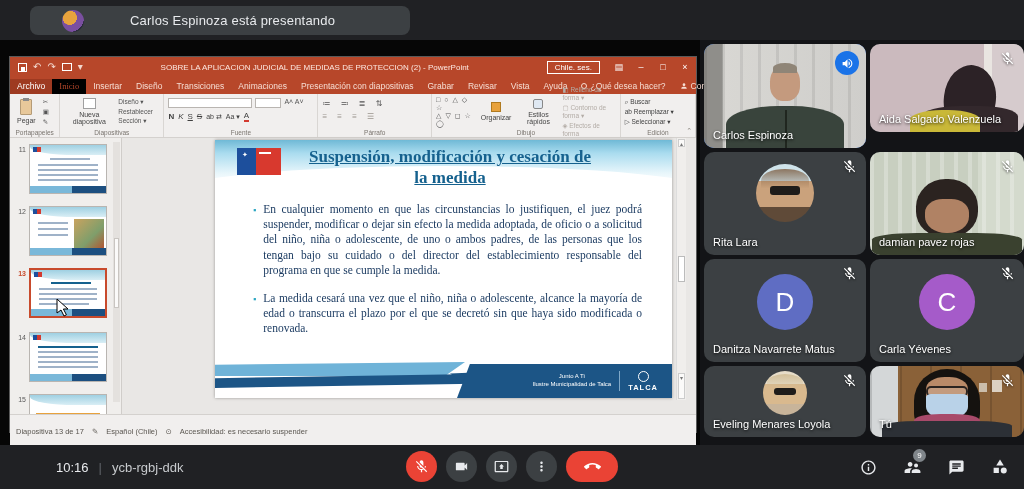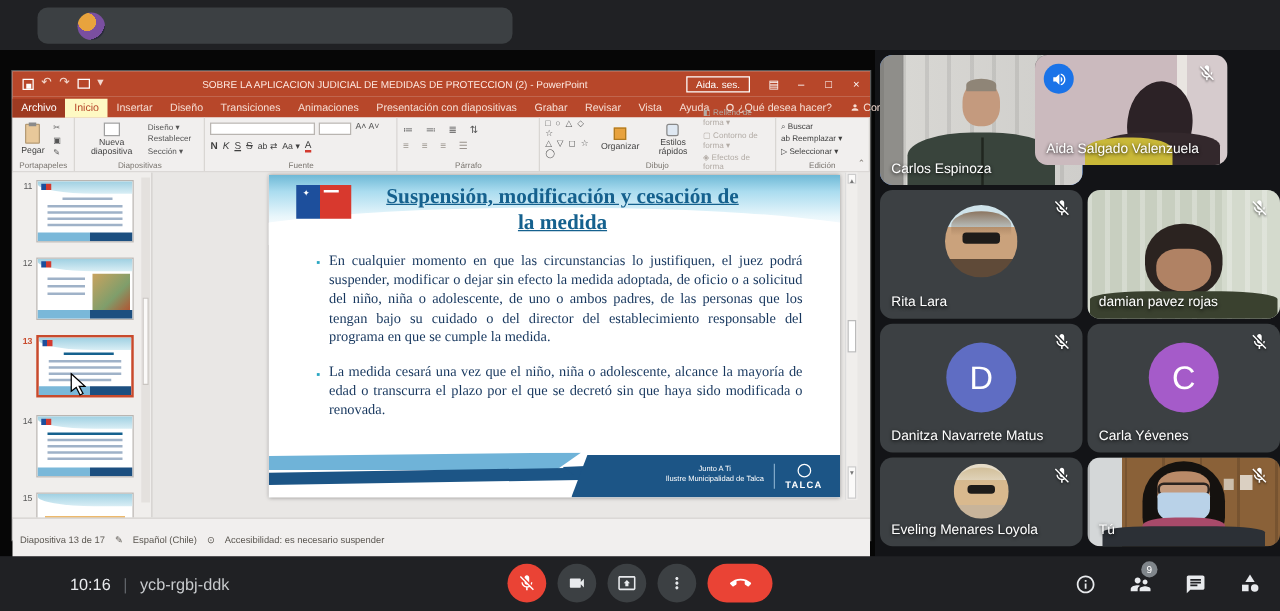--- a/index.html
+++ b/index.html
@@ -27,21 +27,21 @@
   .qat-glyph { font-size:10px; line-height:10px; color:#f3d9cf; }
   .qat-show { width:10px; height:8px; border:1px solid #fff; }
   #ppt-title { flex:1; text-align:center; font-size:8px; white-space:nowrap; overflow:hidden; color:#fde8e1;}
   #signin-btn { border:1px solid #fff; font-size:8px; padding:1px 7px; margin-right:8px; color:#fff; }
   .winbtn { width:22px; height:20px; display:flex; align-items:center; justify-content:center;
             font-size:9px; color:#fff; }
   #ppt-tabs { height:17px; background:#b7472a; display:flex; align-items:flex-end; color:#f6ddd3;
               font-size:8.5px; }
   .ppt-tab { padding:2px 7px 3px; white-space:nowrap; }
   .ppt-tab.file { background:#9e3a21; color:#fff; }
-  .ppt-tab.active { background:#fef9c3; color:#b7472a; }
+  .ppt-tab.active { background:#000000; color:#b7472a;font-family:Liberation Serif, serif; }
   #tab-help-q { display:flex; align-items:center; gap:3px; }
   .bulb { width:6px; height:6px; border:1px solid #f6ddd3; border-radius:50%; display:inline-block;}
   #share-ppt { margin-left:auto; padding-right:10px; display:flex; align-items:center; gap:3px;}
 
   
   #ribbon { height:44px; background:#f1efee; border-bottom:1px solid #d4d1ce; display:flex; }
   .rgroup { position:relative; border-right:1px solid #d9d6d3; padding:2px 4px 10px; display:flex; gap:4px; }
   .rgroup-label { position:absolute; bottom:1px; left:0; right:0; text-align:center;
                   font-size:6.5px; color:#7a756f; }
   .bigbtn { display:flex; flex-direction:column; align-items:center; justify-content:center;
@@ -242,36 +242,37 @@
         <circle cx="17" cy="16.5" r="4"></circle>
       </g>
     <path id="p-person" d="M12 12c2.21 0 4-1.79 4-4s-1.79-4-4-4-4 1.79-4 4 1.79 4 4 4zm0 2c-2.67 0-8 1.34-8 4v2h16v-2c0-2.66-5.33-4-8-4z"></path>
     <path id="p-cursor" d="M1 1 L1 15 L5 12 L8 18 L10.4 16.8 L7.4 11 L12 11 Z"></path>
   </defs>
 </svg>
 
 <div id="topbar">
   <div id="banner-pill">
     <div id="banner-avatar"></div>
+    <span id="banner-text">Carlos Espinoza está presentando</span>
   </div>
 </div>
 
 <div id="share">
   <div id="ppt">
 
     <div id="ppt-titlebar">
       <div class="qat">
         <span class="qat-save"></span>
         <span class="qat-glyph">↶</span>
         <span class="qat-glyph">↷</span>
         <span class="qat-show"></span>
         <span class="qat-glyph">▾</span>
       </div>
       <span id="ppt-title">SOBRE LA  APLICACION JUDICIAL DE MEDIDAS DE PROTECCION (2) - PowerPoint</span>
-      <span id="signin-btn">Aida. ses.</span>
+      <span id="signin-btn">Chile. ses.</span>
       <span class="winbtn">▤</span>
       <span class="winbtn">–</span>
       <span class="winbtn">□</span>
       <span class="winbtn">×</span>
     </div>
 
     <div id="ppt-tabs">
       <span class="ppt-tab file">Archivo</span>
       <span class="ppt-tab active">Inicio</span>
       <span class="ppt-tab">Insertar</span>
@@ -504,21 +505,21 @@
       <span class="c-body"></span>
   </div>
   <span class="speak-ind">
     <svg width="13" height="13" viewBox="0 0 24 24" fill="#fff">
         <use href="#p-volume"></use>
       </svg>
   </span>
   <span class="pname">Carlos Espinoza</span>
 </div>
 
-<div class="tile" style="left:828px; top:44px; width:154px; height:88px;text-decoration:underline;">
+<div class="tile" style="left:870px; top:44px; width:154px; height:88px;text-decoration:underline;">
   <div class="scene scene-aida">
     <span class="a-hair"></span>
       <span class="a-body"></span>
       <span class="a-yellow"></span>
   </div>
   <svg class="mic-off" viewBox="0 0 24 24" fill="#fff">
       <use href="#p-micoff"></use>
     </svg>
   <span class="pname">Aida Salgado Valenzuela</span>
 </div>

